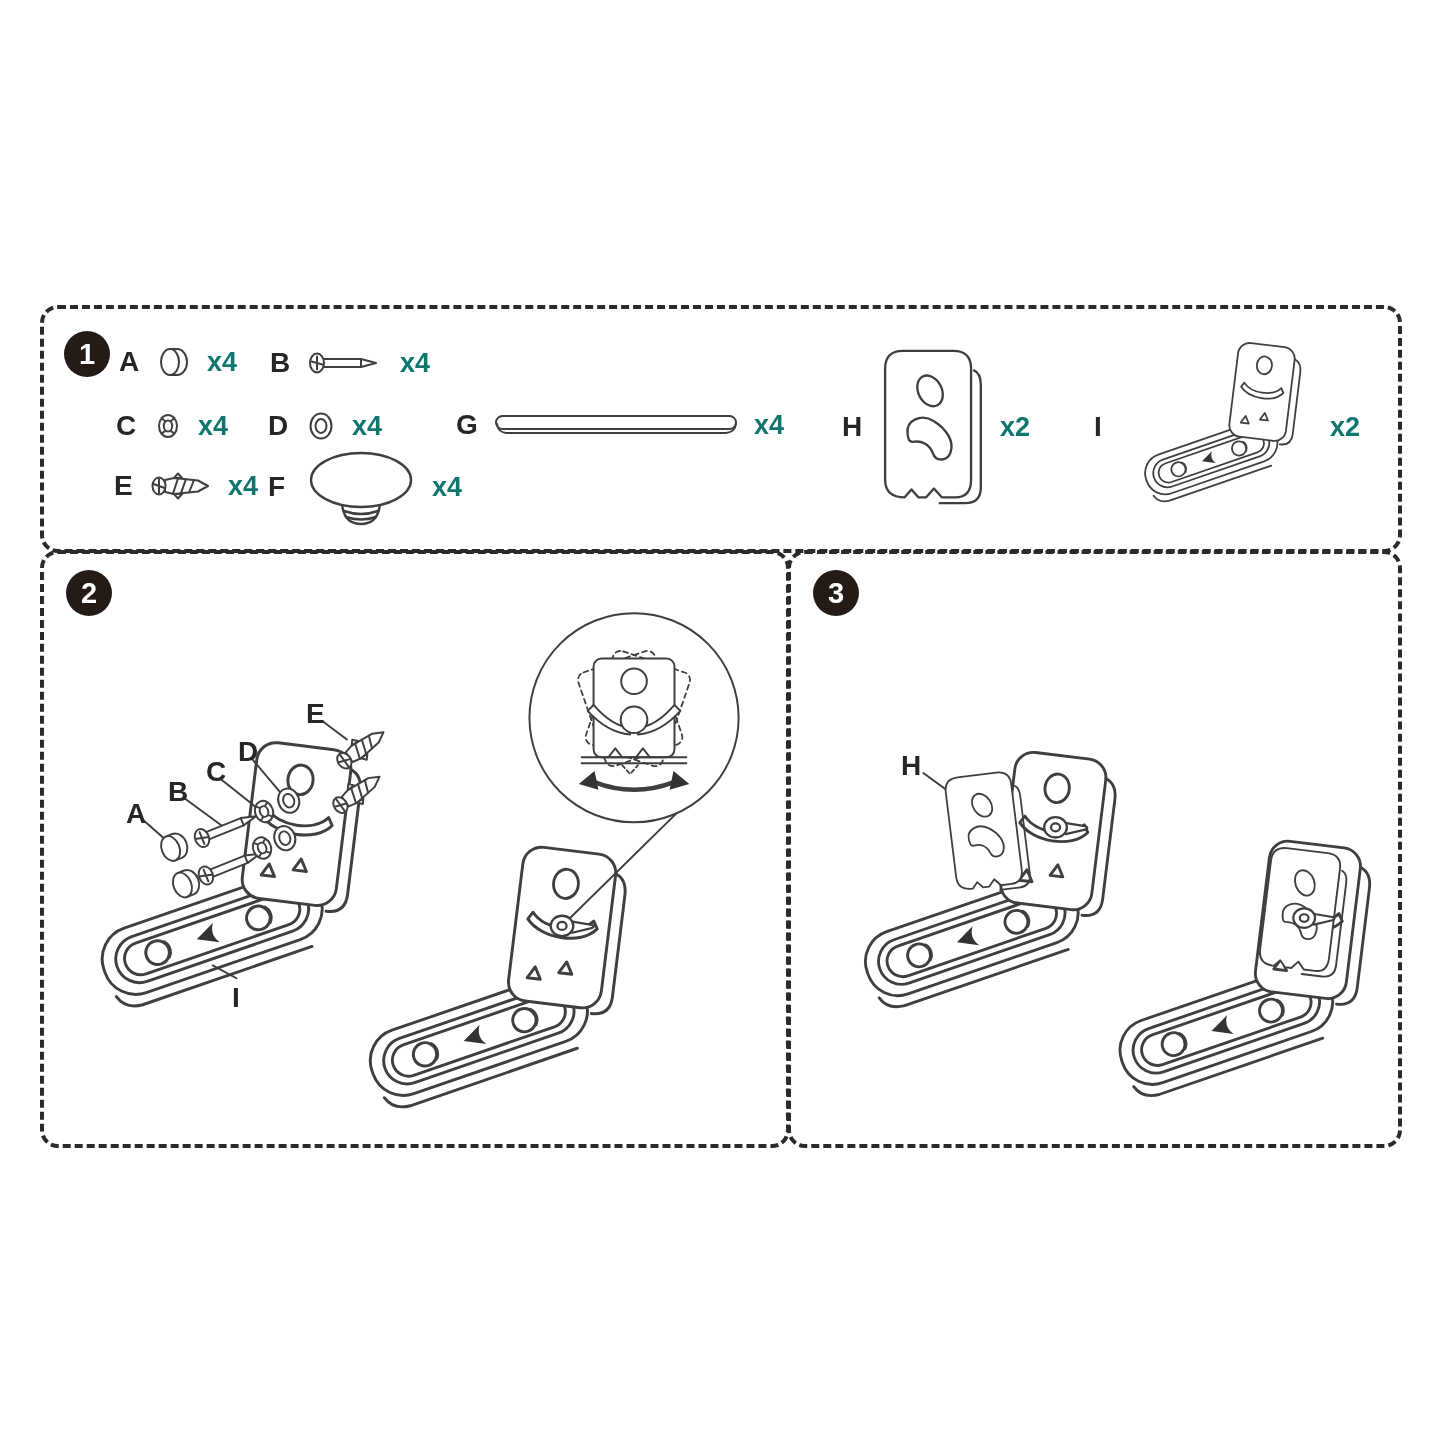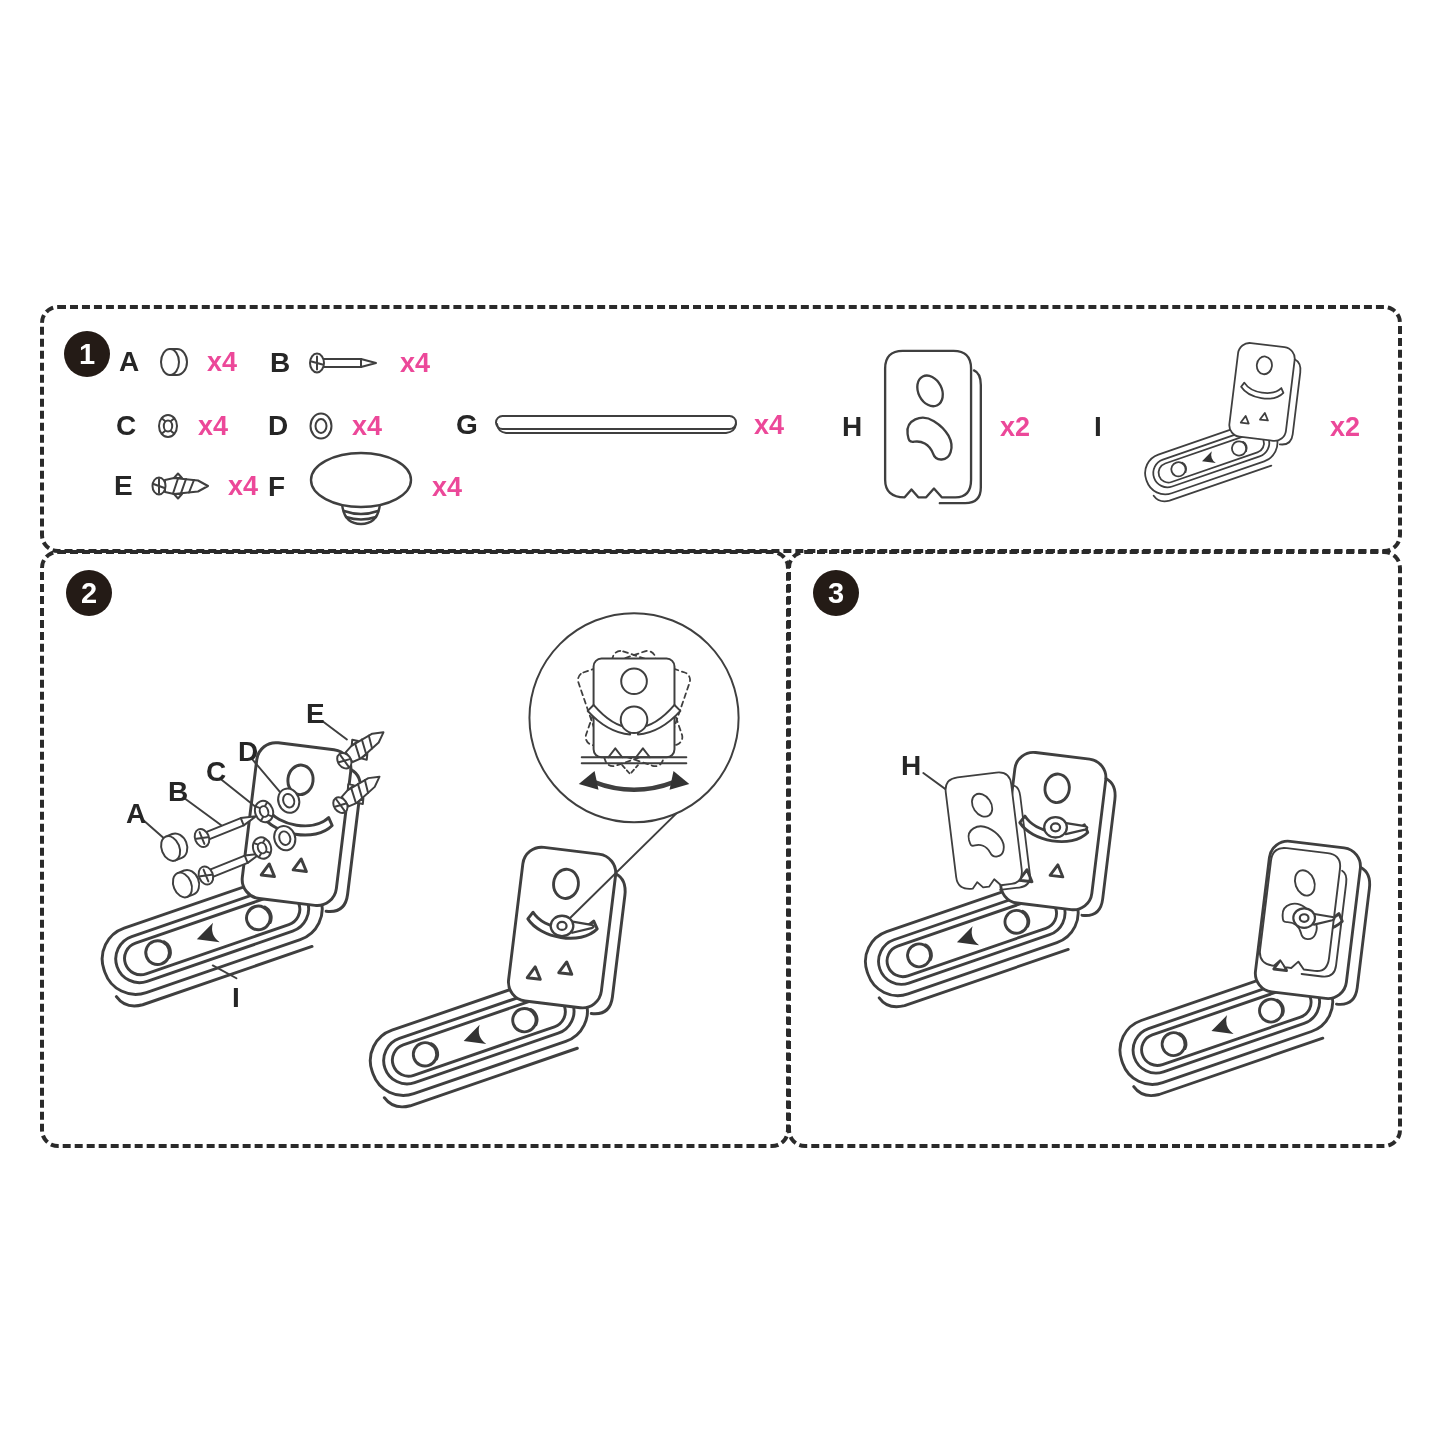--- a/index.html
+++ b/index.html
@@ -16,21 +16,21 @@
   #panel3 { left:787px; top:550px; width:615px;  height:598px; }
   .badge {
     position:absolute; width:46px; height:46px; border-radius:50%;
     background:#241b16; color:#ffffff; display:flex; align-items:center;
     justify-content:center; font-size:29px; font-weight:bold; z-index:5;
   }
   .part {
     position:absolute; display:flex; align-items:center; gap:14px;
   }
   .plabel { font-size:28px; font-weight:600; color:#262626; min-width:22px; }
-  .pqty   { font-size:27px; font-weight:600; color:#ec4899; }
+  .pqty   { font-size:27px; font-weight:600; color:#0f766e; }
   .callout {
     position:absolute; font-size:28px; font-weight:600; color:#262626; z-index:4;
   }
   .diagram { position:absolute; left:0; top:0; width:100%; height:100%; }
   svg { display:block; }
 </style>
 </head>
 <body>
 
 <div class="page">

